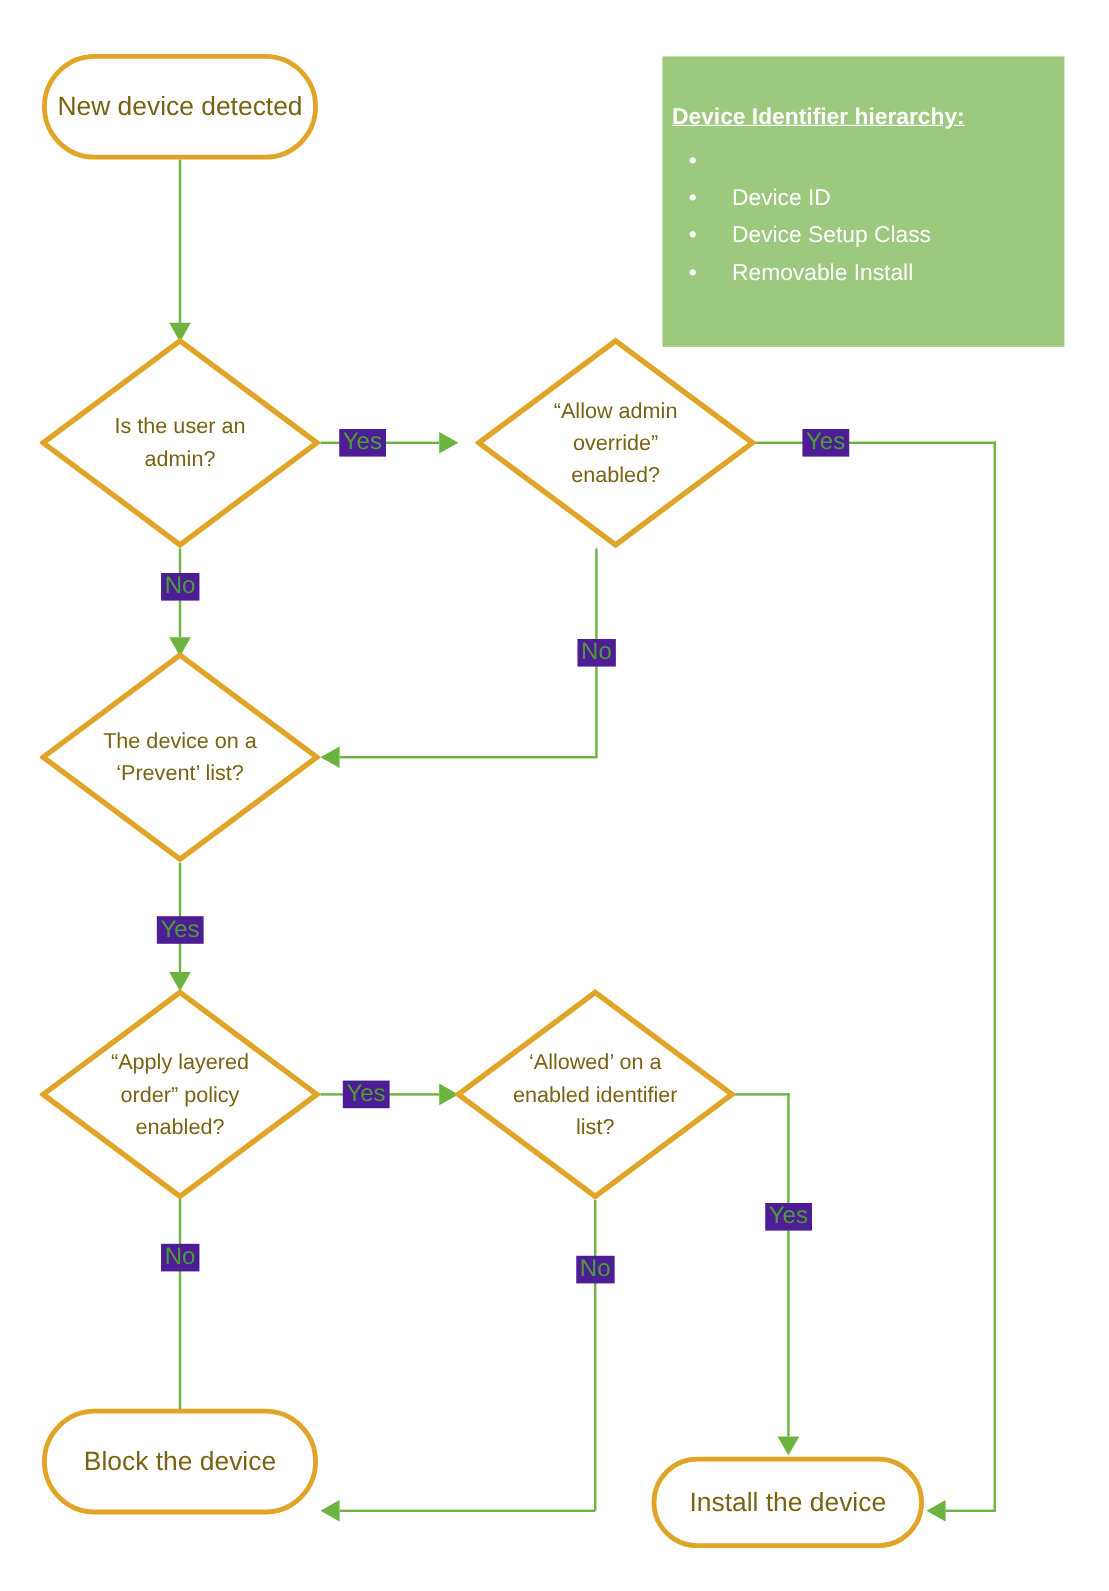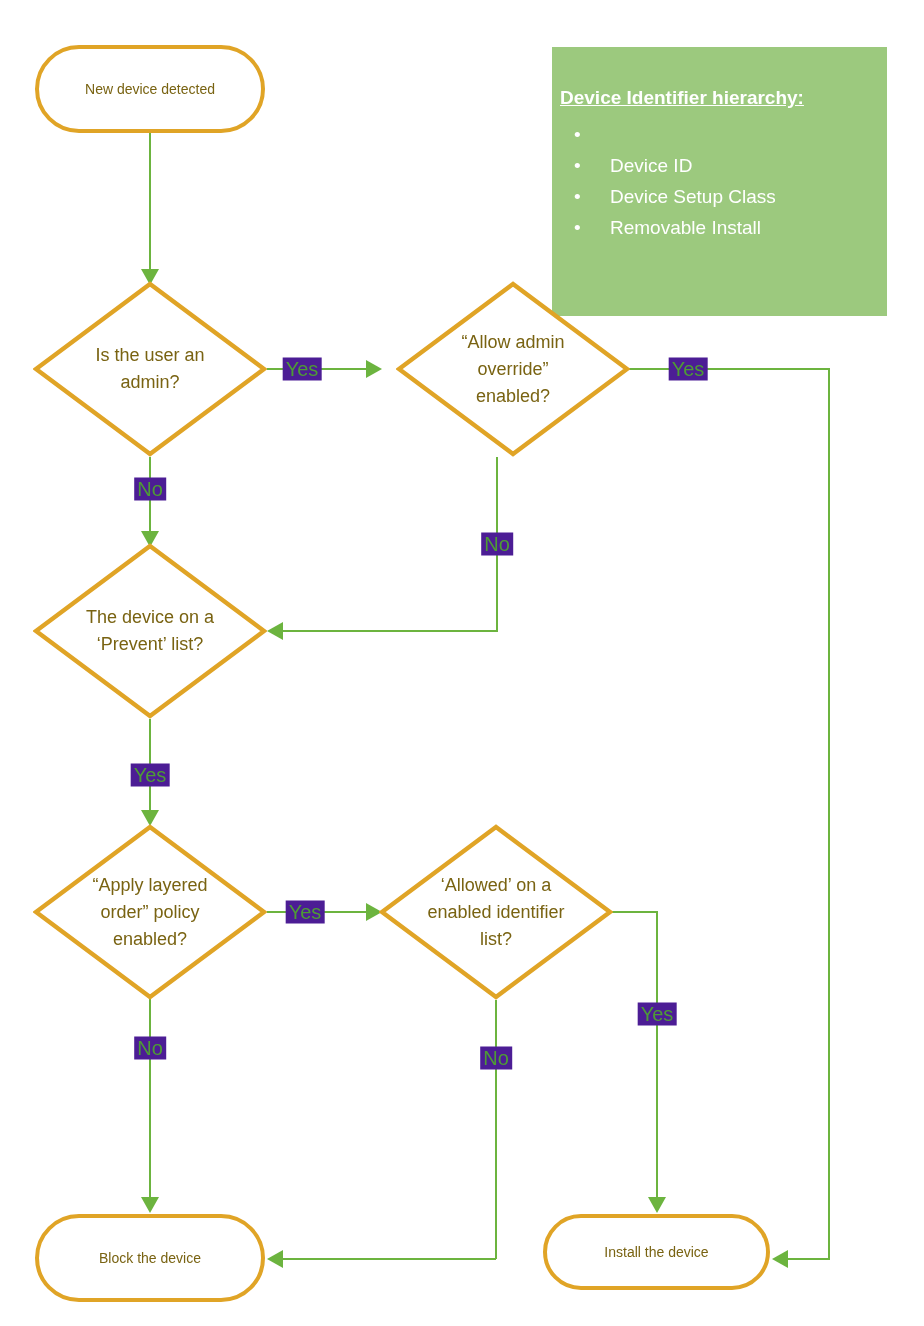--- a/index.html
+++ b/index.html
@@ -10,39 +10,39 @@
     --shape-text:#796312;
   }
   html,body{margin:0;padding:0;background:#fff;}
   #canvas{
     position:relative;width:924px;height:1326px;background:#ffffff;
     font-family:"Liberation Sans","DejaVu Sans",sans-serif;overflow:hidden;
   }
   .node-rounded{
     position:absolute;box-sizing:border-box;border:4px solid var(--orange);
     border-radius:46px;background:#fff;display:flex;align-items:center;justify-content:center;
-    color:var(--shape-text);font-size:14px;text-align:center;
+    color:var(--shape-text);font-size:22px;text-align:center;
   }
   .diamond{position:absolute;}
   .diamond svg{display:block;}
   .diamond .lbl{
     position:absolute;left:0;top:0;right:0;bottom:0;display:flex;align-items:center;justify-content:center;
     text-align:center;color:var(--shape-text);font-size:18px;line-height:27px;white-space:pre-line;
   }
   .hline{position:absolute;height:2px;background:var(--line);}
   .vline{position:absolute;width:2px;background:var(--line);}
   .arr-down{position:absolute;width:0;height:0;border-left:9px solid transparent;border-right:9px solid transparent;border-top:16px solid var(--line);}
   .arr-right{position:absolute;width:0;height:0;border-top:9px solid transparent;border-bottom:9px solid transparent;border-left:16px solid var(--line);}
   .arr-left{position:absolute;width:0;height:0;border-top:9px solid transparent;border-bottom:9px solid transparent;border-right:16px solid var(--line);}
   .edge-label{
     position:absolute;transform:translate(-50%,-50%);color:var(--label);
     background:#4c1d95;font-size:20px;padding:0 3px;white-space:nowrap;
   }
   .legend{
-    position:absolute;left:552px;top:47px;width:335px;height:269px;box-sizing:border-box;
+    position:absolute;left:552px;top:47px;width:335px;height:242px;box-sizing:border-box;
     background:var(--legend-bg);color:#ffffff;padding:40px 8px 16px 8px;
   }
   .legend-title{font-size:19px;font-weight:bold;text-decoration:underline;margin:0 0 10px 0;}
   .legend-item{display:flex;font-size:19px;line-height:31px;}
   .legend-bullet{width:50px;padding-left:14px;box-sizing:border-box;}
 </style>
 </head>
 <body>
 
 <div id="canvas">
@@ -150,21 +150,21 @@
 
   <div class="diamond" style="left:379px;top:824px;width:234px;height:176px;">
     <svg width="234" height="176" viewBox="0 0 234 176">
       <polygon points="117,3 231,88 117,173 3,88" fill="#ffffff" stroke="#E0A426" stroke-width="4.5" stroke-linejoin="miter"></polygon>
     </svg>
     <div class="lbl">‘Allowed’ on a
 enabled identifier
 list?</div>
   </div>
 
-  <div class="node-rounded" style="left:35px;top:1214px;width:230px;height:88px;">
+  <div class="node-rounded" style="left:35px;top:1174px;width:230px;height:88px;">
     <span>Block the device</span>
   </div>
 
   <div class="node-rounded" style="left:543px;top:1214px;width:227px;height:76px;">
     <span>Install the device</span>
   </div>
 
 </div>
 
 </body></html>

